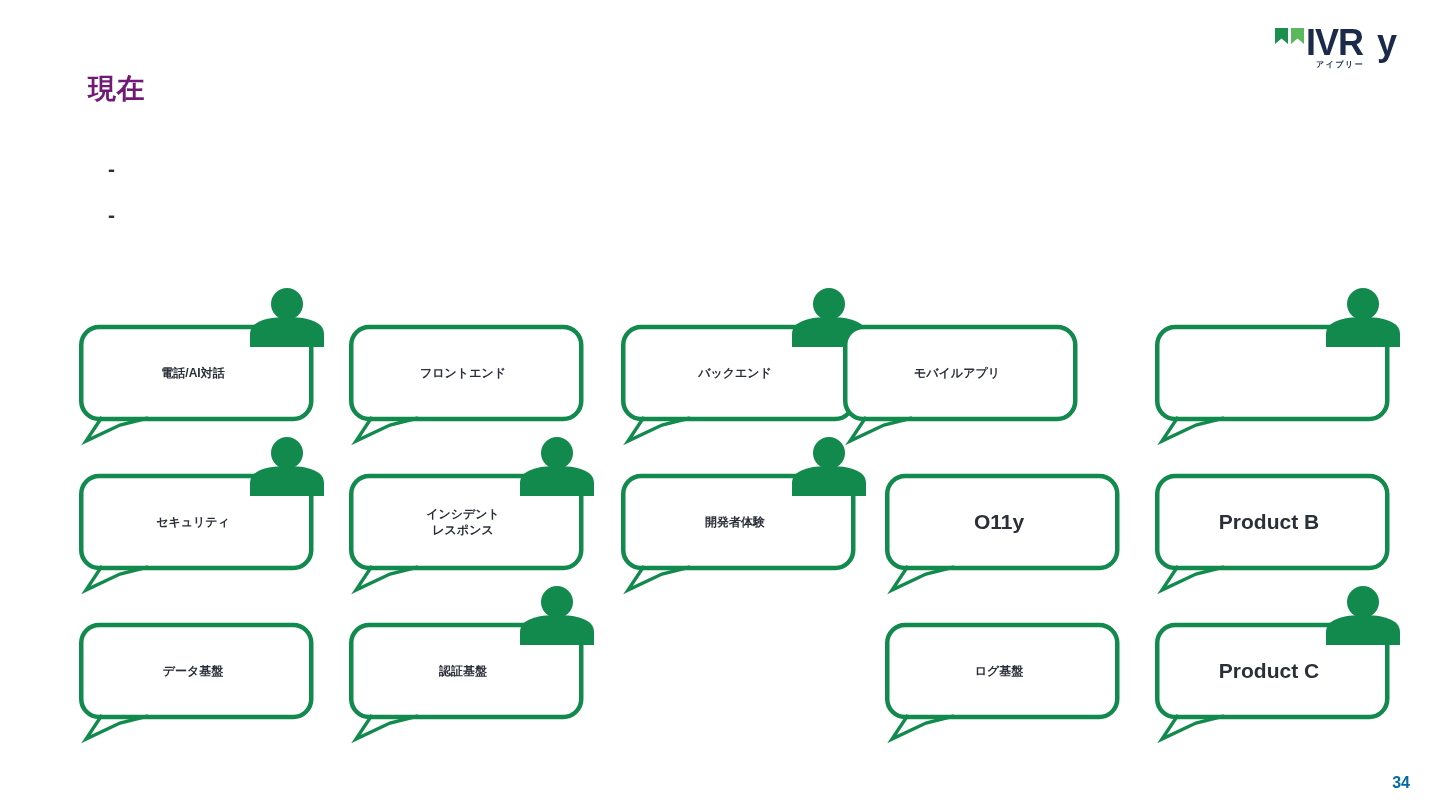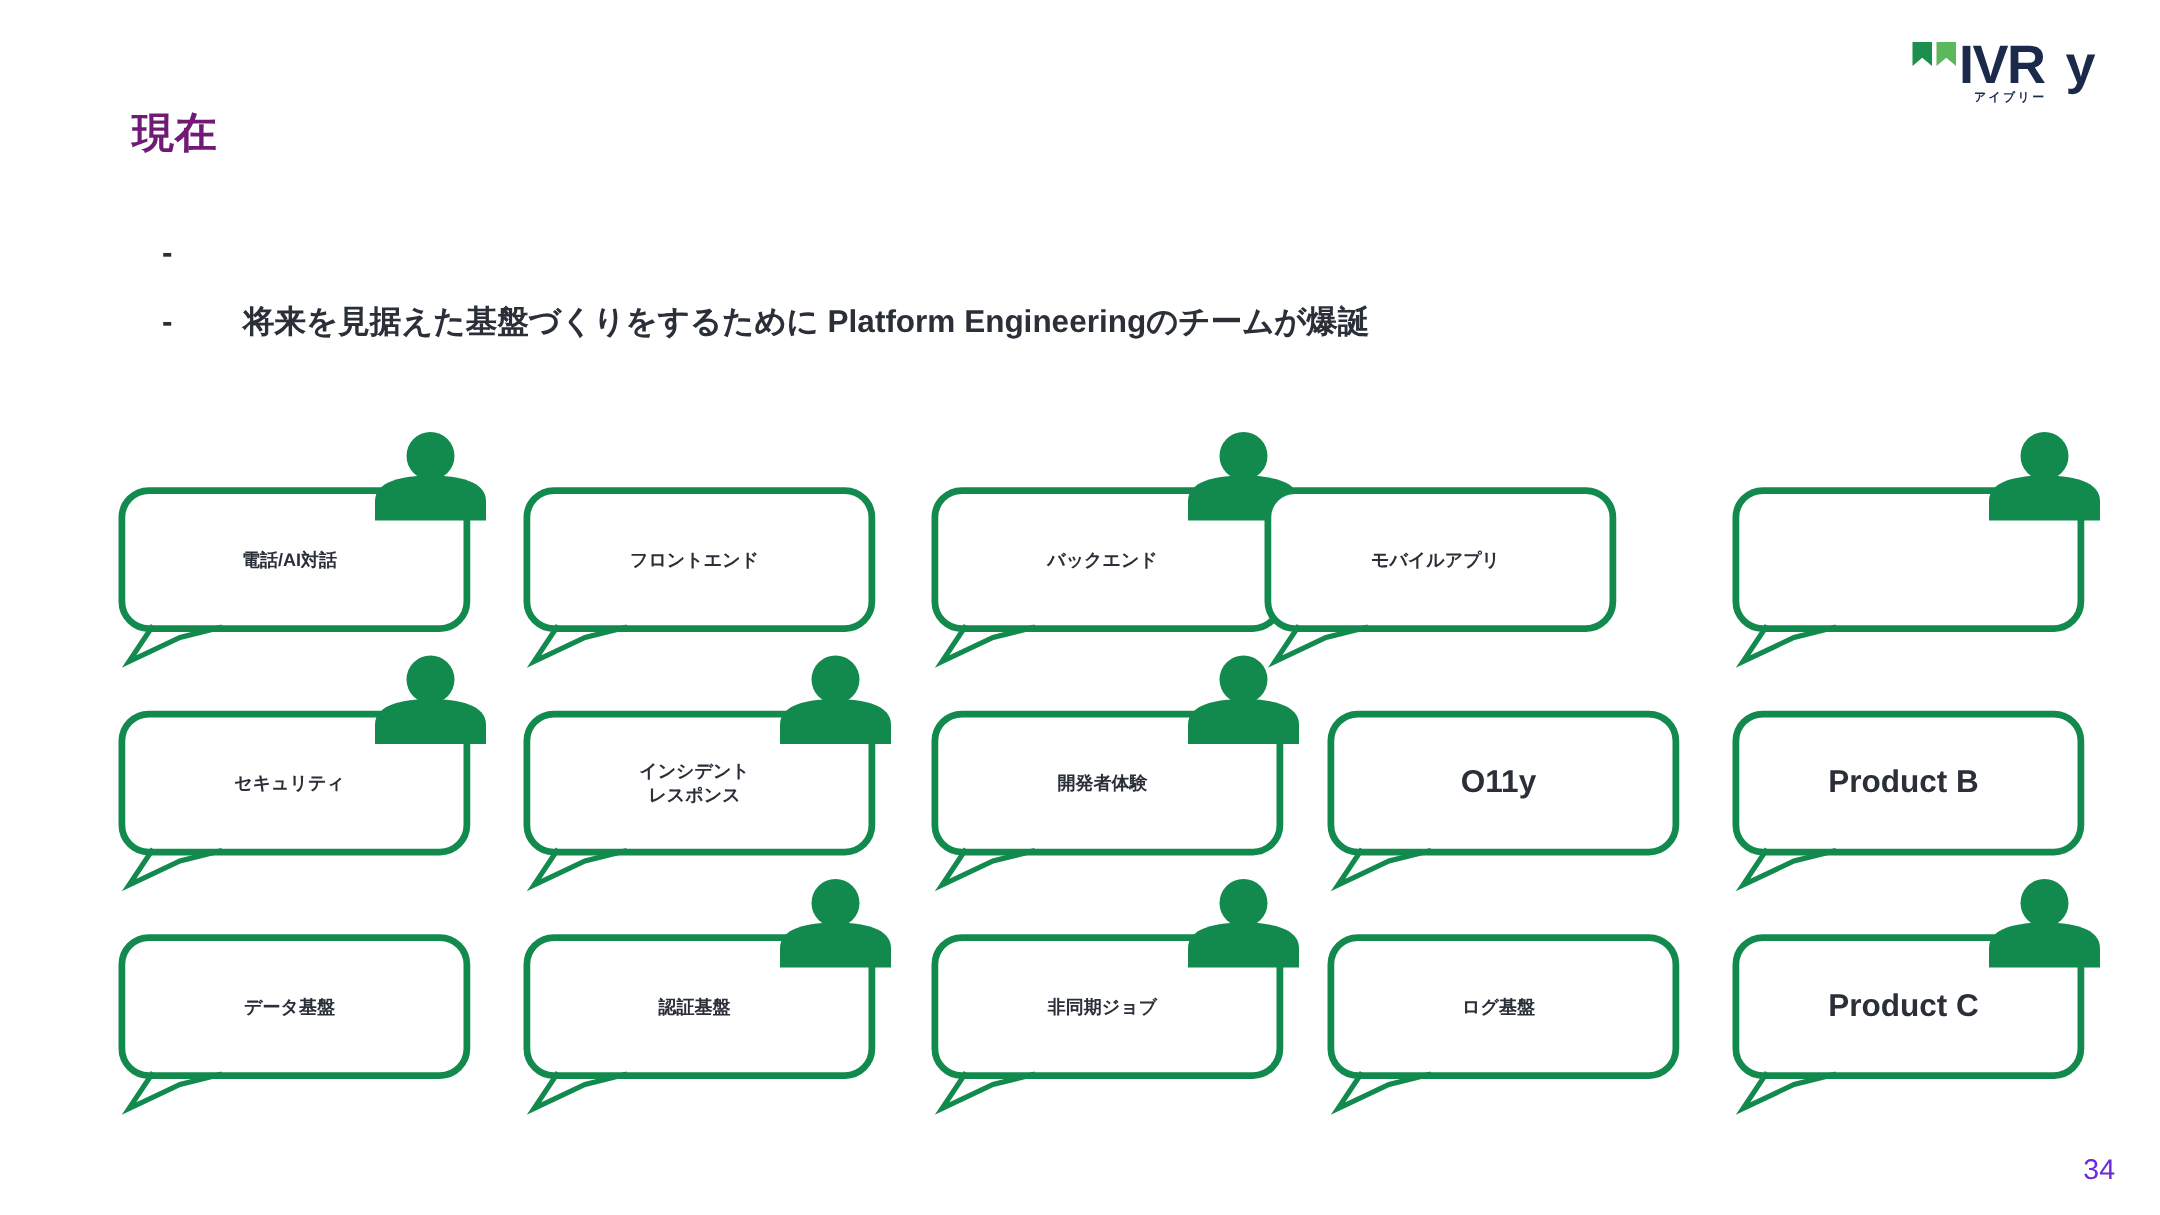--- a/index.html
+++ b/index.html
@@ -97,22 +97,23 @@
     line-height: 1.35;
     white-space: pre-line;
     pointer-events: none;
   }
   .cell-label.latin { font-size: 21px; }
 
   
   #page-number {
     position: absolute;
     right: 30px; bottom: 18px;
-    font-size: 19px;
-    color: #6d28d9;
+    font-size: 16px;
+    color: #0369a1;
+    font-weight: bold;
   }
 </style>
 </head>
 <body>
 
 <div id="logo">
   <svg viewBox="0 0 140 50" width="140" height="50" aria-hidden="true">
 
     <g>
       <path d="M3 6 L16 6 L16 22 L9.5 16.5 L3 22 Z" fill="#1c8f4e"></path>
@@ -125,21 +126,20 @@
 </div>
 
 <div id="page-title">現在</div>
 
 <div id="bullets">
     <div class="bullet-row">
       <div class="bullet-dash">-</div>
     </div>
     <div class="bullet-row">
       <div class="bullet-dash">-</div>
-      <div class="bullet-text">将来を見据えた基盤づくりをするために Platform Engineeringのチームが爆誕</div>
     </div>
   </div>
 
 <div id="grid">
     <div class="grid-row">
       <div class="cell" style="left: 0px;">
         <svg viewBox="0 0 240 149">
           <rect x="3.25" y="40" width="230" height="92" rx="18" ry="18" fill="#ffffff" stroke="#128a4e" stroke-width="4.5"></rect>
           <path d="M 24 130 L 8 154 L 42 138 L 70 131" fill="none" stroke="#128a4e" stroke-width="3.4" stroke-linejoin="miter" stroke-linecap="butt"></path>
           <g>
@@ -247,31 +247,20 @@
         <svg viewBox="0 0 240 149">
           <rect x="3.25" y="40" width="230" height="92" rx="18" ry="18" fill="#ffffff" stroke="#128a4e" stroke-width="4.5"></rect>
           <path d="M 24 130 L 8 154 L 42 138 L 70 131" fill="none" stroke="#128a4e" stroke-width="3.4" stroke-linejoin="miter" stroke-linecap="butt"></path>
           <g>
             <circle cx="209" cy="17" r="16" fill="#128a4e"></circle>
             <path d="M 172 60 L 172 47 C 172 34 190 30 209 30 C 228 30 246 34 246 47 L 246 60 Z" fill="#128a4e"></path>
           </g>
         </svg>
         <div class="cell-label">認証基盤</div>
       </div>
-      <div class="cell" style="left: 542px;">
-        <svg viewBox="0 0 240 149">
-          <rect x="3.25" y="40" width="230" height="92" rx="18" ry="18" fill="#ffffff" stroke="#128a4e" stroke-width="4.5"></rect>
-          <path d="M 24 130 L 8 154 L 42 138 L 70 131" fill="none" stroke="#128a4e" stroke-width="3.4" stroke-linejoin="miter" stroke-linecap="butt"></path>
-          <g>
-            <circle cx="209" cy="17" r="16" fill="#128a4e"></circle>
-            <path d="M 172 60 L 172 47 C 172 34 190 30 209 30 C 228 30 246 34 246 47 L 246 60 Z" fill="#128a4e"></path>
-          </g>
-        </svg>
-        <div class="cell-label">非同期ジョブ</div>
-      </div>
       <div class="cell" style="left: 806px;">
         <svg viewBox="0 0 240 149">
           <rect x="3.25" y="40" width="230" height="92" rx="18" ry="18" fill="#ffffff" stroke="#128a4e" stroke-width="4.5"></rect>
           <path d="M 24 130 L 8 154 L 42 138 L 70 131" fill="none" stroke="#128a4e" stroke-width="3.4" stroke-linejoin="miter" stroke-linecap="butt"></path>
         </svg>
         <div class="cell-label">ログ基盤</div>
       </div>
       <div class="cell" style="left: 1076px;">
         <svg viewBox="0 0 240 149">
           <rect x="3.25" y="40" width="230" height="92" rx="18" ry="18" fill="#ffffff" stroke="#128a4e" stroke-width="4.5"></rect>

